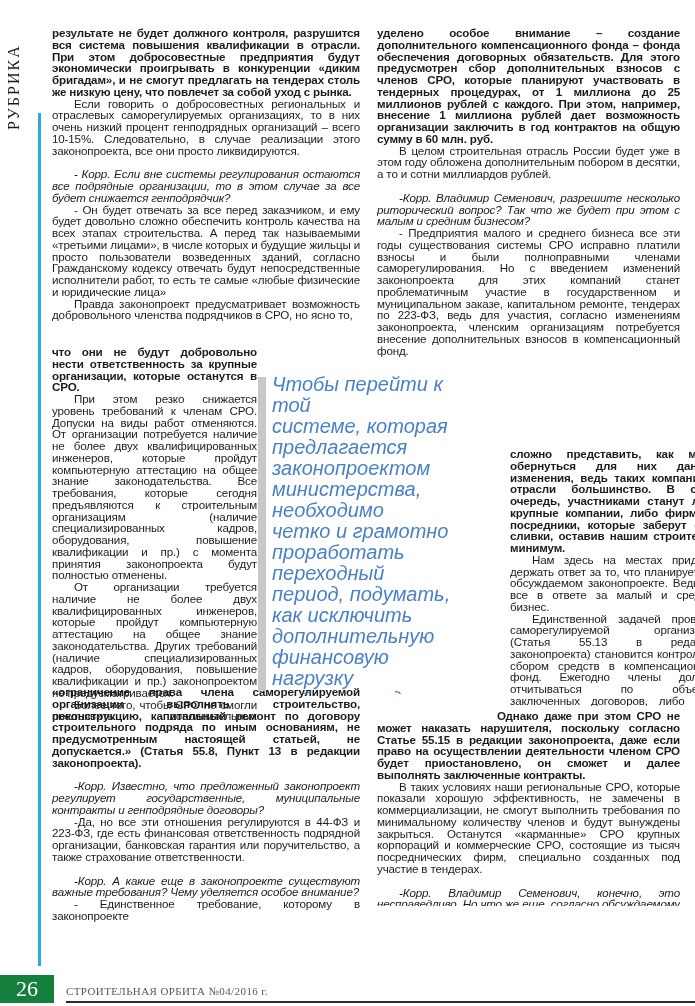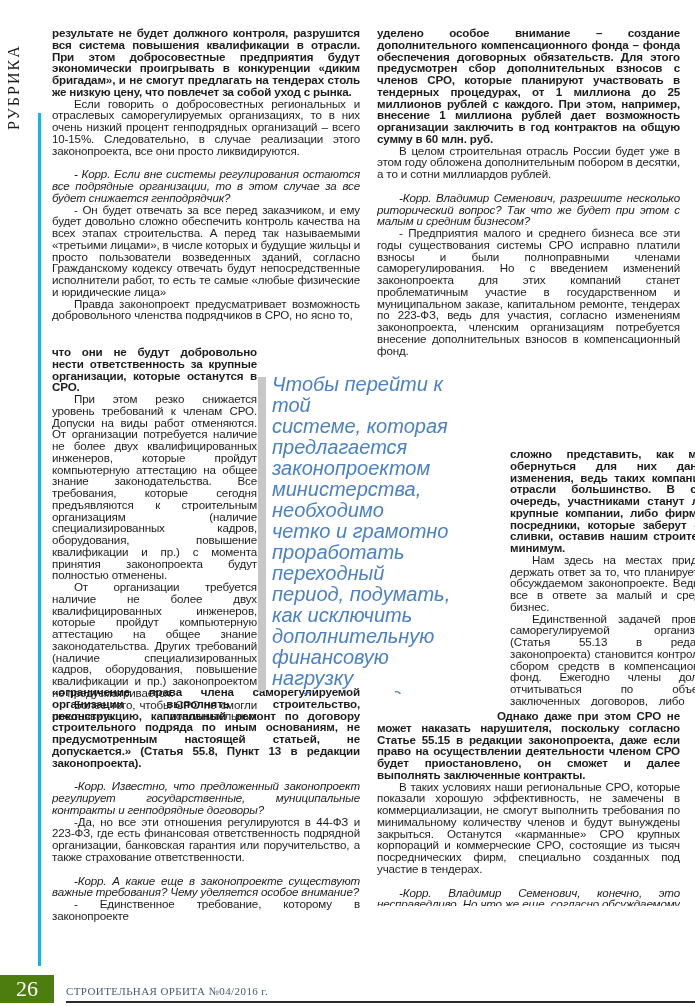--- a/index.html
+++ b/index.html
@@ -36,21 +36,21 @@
   
   .pq-bar{position:absolute;left:258px;top:377px;width:8px;height:314px;background:#c8c8c8;}
   .pullquote{
     position:absolute;left:272px;top:374px;width:200px;height:320px;
     font-size:20px;line-height:21px;font-style:italic;color:#4a80c4;
     white-space:pre-line;overflow:hidden;letter-spacing:0;
   }
 
   
   .pagenum-box{
-    position:absolute;left:0;top:975px;width:54px;height:28px;background:#4d7c0f;
+    position:absolute;left:0;top:975px;width:54px;height:28px;background:#15803d;
     color:#ffffff;font-family:"Liberation Serif",serif;font-size:22px;
     display:flex;align-items:center;justify-content:center;
   }
   .journal{
     position:absolute;left:66px;top:985px;
     font-family:"Liberation Serif",serif;font-size:11px;letter-spacing:0.4px;
     color:#4a5a6e;
     text-align:center;
   }
   .footer-rule{position:absolute;left:66px;top:1001px;width:629px;height:2px;background:#2b2b2b;}

